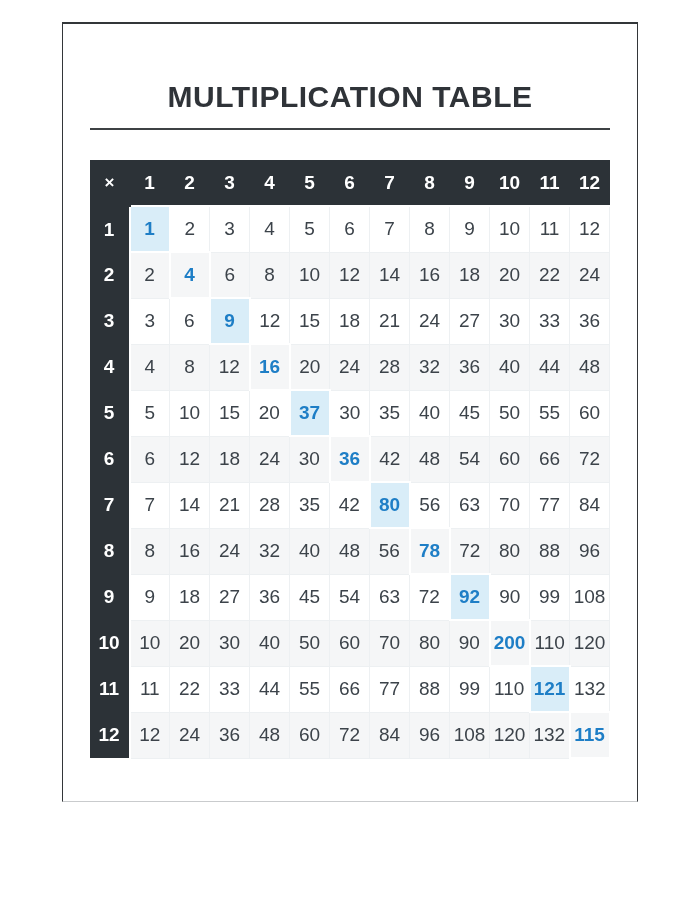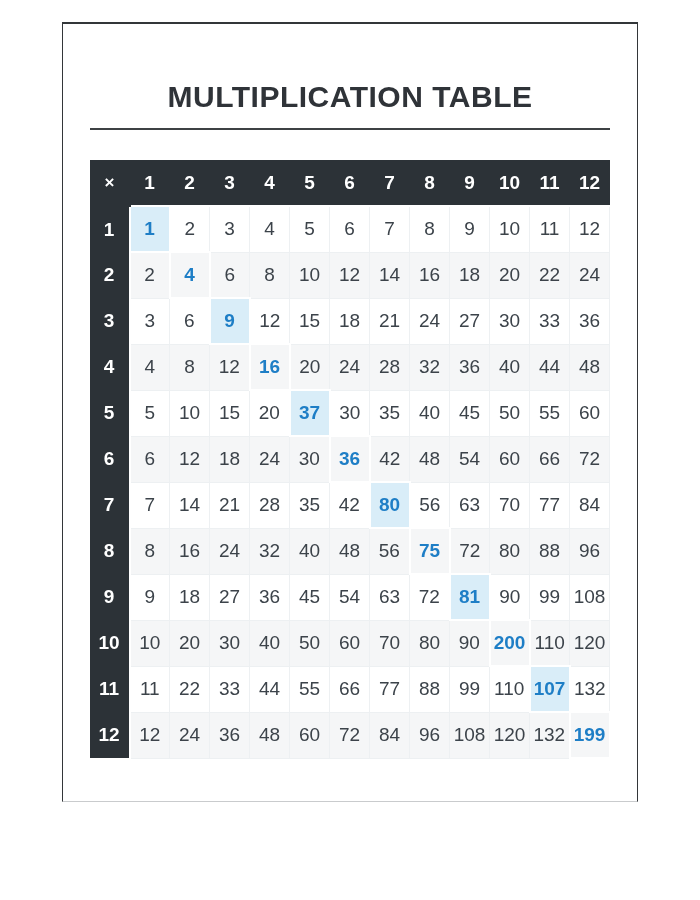--- a/index.html
+++ b/index.html
@@ -219,37 +219,37 @@
         </tr>
         <tr>
           <th>8</th>
           <td>8</td>
           <td>16</td>
           <td>24</td>
           <td>32</td>
           <td>40</td>
           <td>48</td>
           <td>56</td>
-          <td class="sq">75</td>
+          <td class="sq">78</td>
           <td>72</td>
           <td>80</td>
           <td>88</td>
           <td>96</td>
         </tr>
         <tr>
           <th>9</th>
           <td>9</td>
           <td>18</td>
           <td>27</td>
           <td>36</td>
           <td>45</td>
           <td>54</td>
           <td>63</td>
           <td>72</td>
-          <td class="sq">81</td>
+          <td class="sq">92</td>
           <td>90</td>
           <td>99</td>
           <td>108</td>
         </tr>
         <tr>
           <th>10</th>
           <td>10</td>
           <td>20</td>
           <td>30</td>
           <td>40</td>
@@ -267,33 +267,33 @@
           <td>11</td>
           <td>22</td>
           <td>33</td>
           <td>44</td>
           <td>55</td>
           <td>66</td>
           <td>77</td>
           <td>88</td>
           <td>99</td>
           <td>110</td>
-          <td class="sq">107</td>
+          <td class="sq">121</td>
           <td>132</td>
         </tr>
         <tr>
           <th>12</th>
           <td>12</td>
           <td>24</td>
           <td>36</td>
           <td>48</td>
           <td>60</td>
           <td>72</td>
           <td>84</td>
           <td>96</td>
           <td>108</td>
           <td>120</td>
           <td>132</td>
-          <td class="sq">199</td>
+          <td class="sq">115</td>
         </tr>
       </tbody>
     </table>
 </div>
 
 </body></html>

